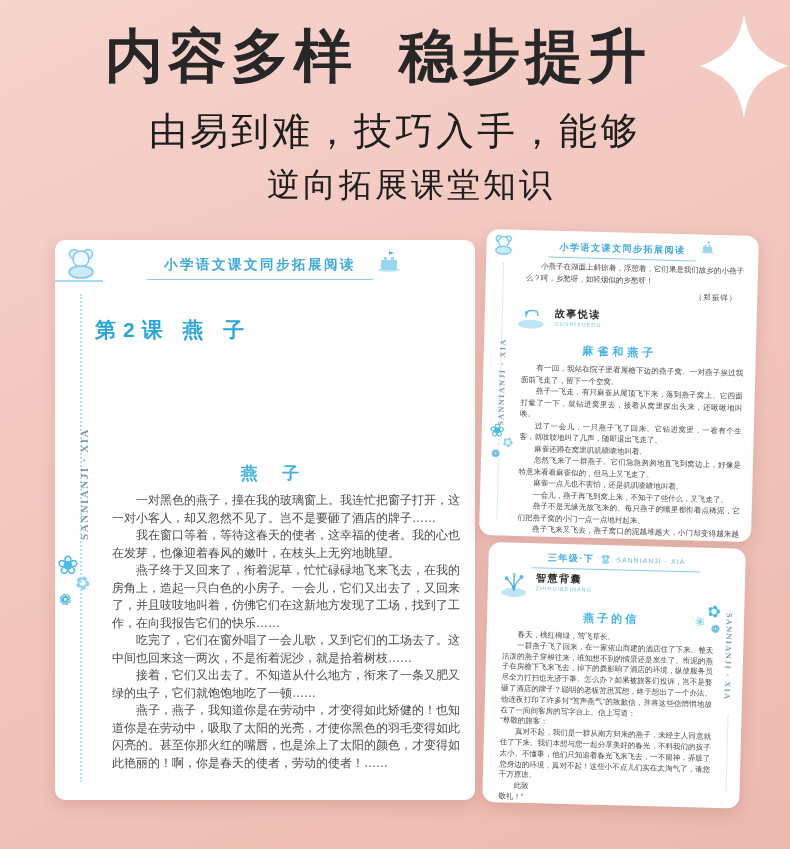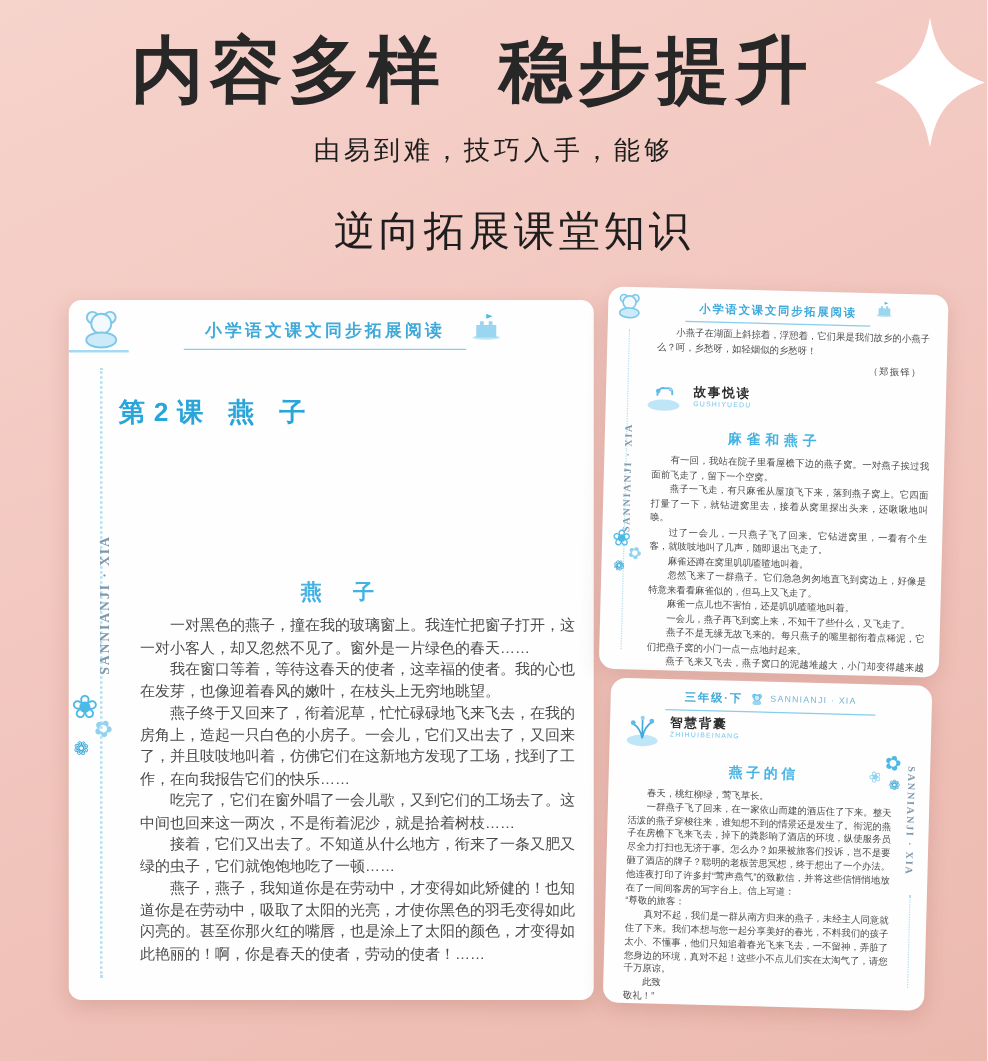--- a/index.html
+++ b/index.html
@@ -6,21 +6,21 @@
   .canvas{position:relative;width:790px;height:849px;overflow:hidden;
     background:linear-gradient(155deg,#f6d3cc 0%,#f2c7bf 45%,#ecb9af 100%);
     font-family:"Liberation Sans",sans-serif;}
 
   
   .hero-title{position:absolute;top:18px;left:0;width:756px;text-align:center;
     font-size:58px;font-weight:900;color:#272727;letter-spacing:5px;white-space:pre;
     font-family:"Liberation Sans",sans-serif;}
   .sparkle{position:absolute;left:700px;top:14px;}
   .hero-sub1{position:absolute;top:106px;left:0;width:790px;text-align:center;
-    font-size:21px;color:#1e1e1e;letter-spacing:3px;font-family:"Liberation Serif",serif;}
+    font-size:38px;color:#1e1e1e;letter-spacing:3px;font-family:"Liberation Serif",serif;}
   .hero-sub2{position:absolute;top:163px;left:16px;width:790px;text-align:center;
     font-size:33px;color:#1e1e1e;letter-spacing:3px;font-family:"Liberation Serif",serif;}
 
   
   .page{position:absolute;background:#fefefe;border-radius:10px;overflow:hidden;
     box-shadow:0 5px 16px rgba(140,70,60,.20);}
   .page-left{left:55px;top:240px;width:420px;height:560px;}
   .page-tr{left:487px;top:229px;width:272px;height:306px;transform:rotate(1.5deg);transform-origin:0 0;border-radius:12px;}
   .page-br{left:489px;top:542px;width:257px;height:260px;transform:rotate(1.5deg);transform-origin:0 0;border-radius:12px;}
 
@@ -130,21 +130,21 @@
       <span style="left:2px;top:0;font-size:26px;color:#4db9e6;">❀</span>
       <span style="left:20px;top:22px;font-size:18px;color:#8fd3f0;transform:rotate(25deg);">✿</span>
       <span style="left:4px;top:40px;font-size:15px;color:#2fa3d6;transform:rotate(-20deg);">❁</span>
     </div>
     <div class="pl-lesson">第2课  燕  子</div>
 
 
     <div class="pl-article">燕  子</div>
     <div class="pl-body">
       <div>
-          <p>一对黑色的燕子，撞在我的玻璃窗上。我连忙把窗子打开，这一对小客人，却又忽然不见了。窗外是一片绿色的春天……</p>
+          <p>一对黑色的燕子，撞在我的玻璃窗上。我连忙把窗子打开，这一对小客人，却又忽然不见了。岂不是要砸了酒店的牌子……</p>
           <p>我在窗口等着，等待这春天的使者，这幸福的使者。我的心也在发芽，也像迎着春风的嫩叶，在枝头上无穷地眺望。</p>
           <p>燕子终于又回来了，衔着泥草，忙忙碌碌地飞来飞去，在我的房角上，造起一只白色的小房子。一会儿，它们又出去了，又回来了，并且吱吱地叫着，仿佛它们在这新地方发现了工场，找到了工作，在向我报告它们的快乐……</p>
           <p>吃完了，它们在窗外唱了一会儿歌，又到它们的工场去了。这中间也回来这一两次，不是衔着泥沙，就是拾着树枝……</p>
           <p>接着，它们又出去了。不知道从什么地方，衔来了一条又肥又绿的虫子，它们就饱饱地吃了一顿……</p>
           <p>燕子，燕子，我知道你是在劳动中，才变得如此矫健的！也知道你是在劳动中，吸取了太阳的光亮，才使你黑色的羽毛变得如此闪亮的。甚至你那火红的嘴唇，也是涂上了太阳的颜色，才变得如此艳丽的！啊，你是春天的使者，劳动的使者！……</p>
         </div>
     </div>
   </div>
 
   <div class="page page-tr">

